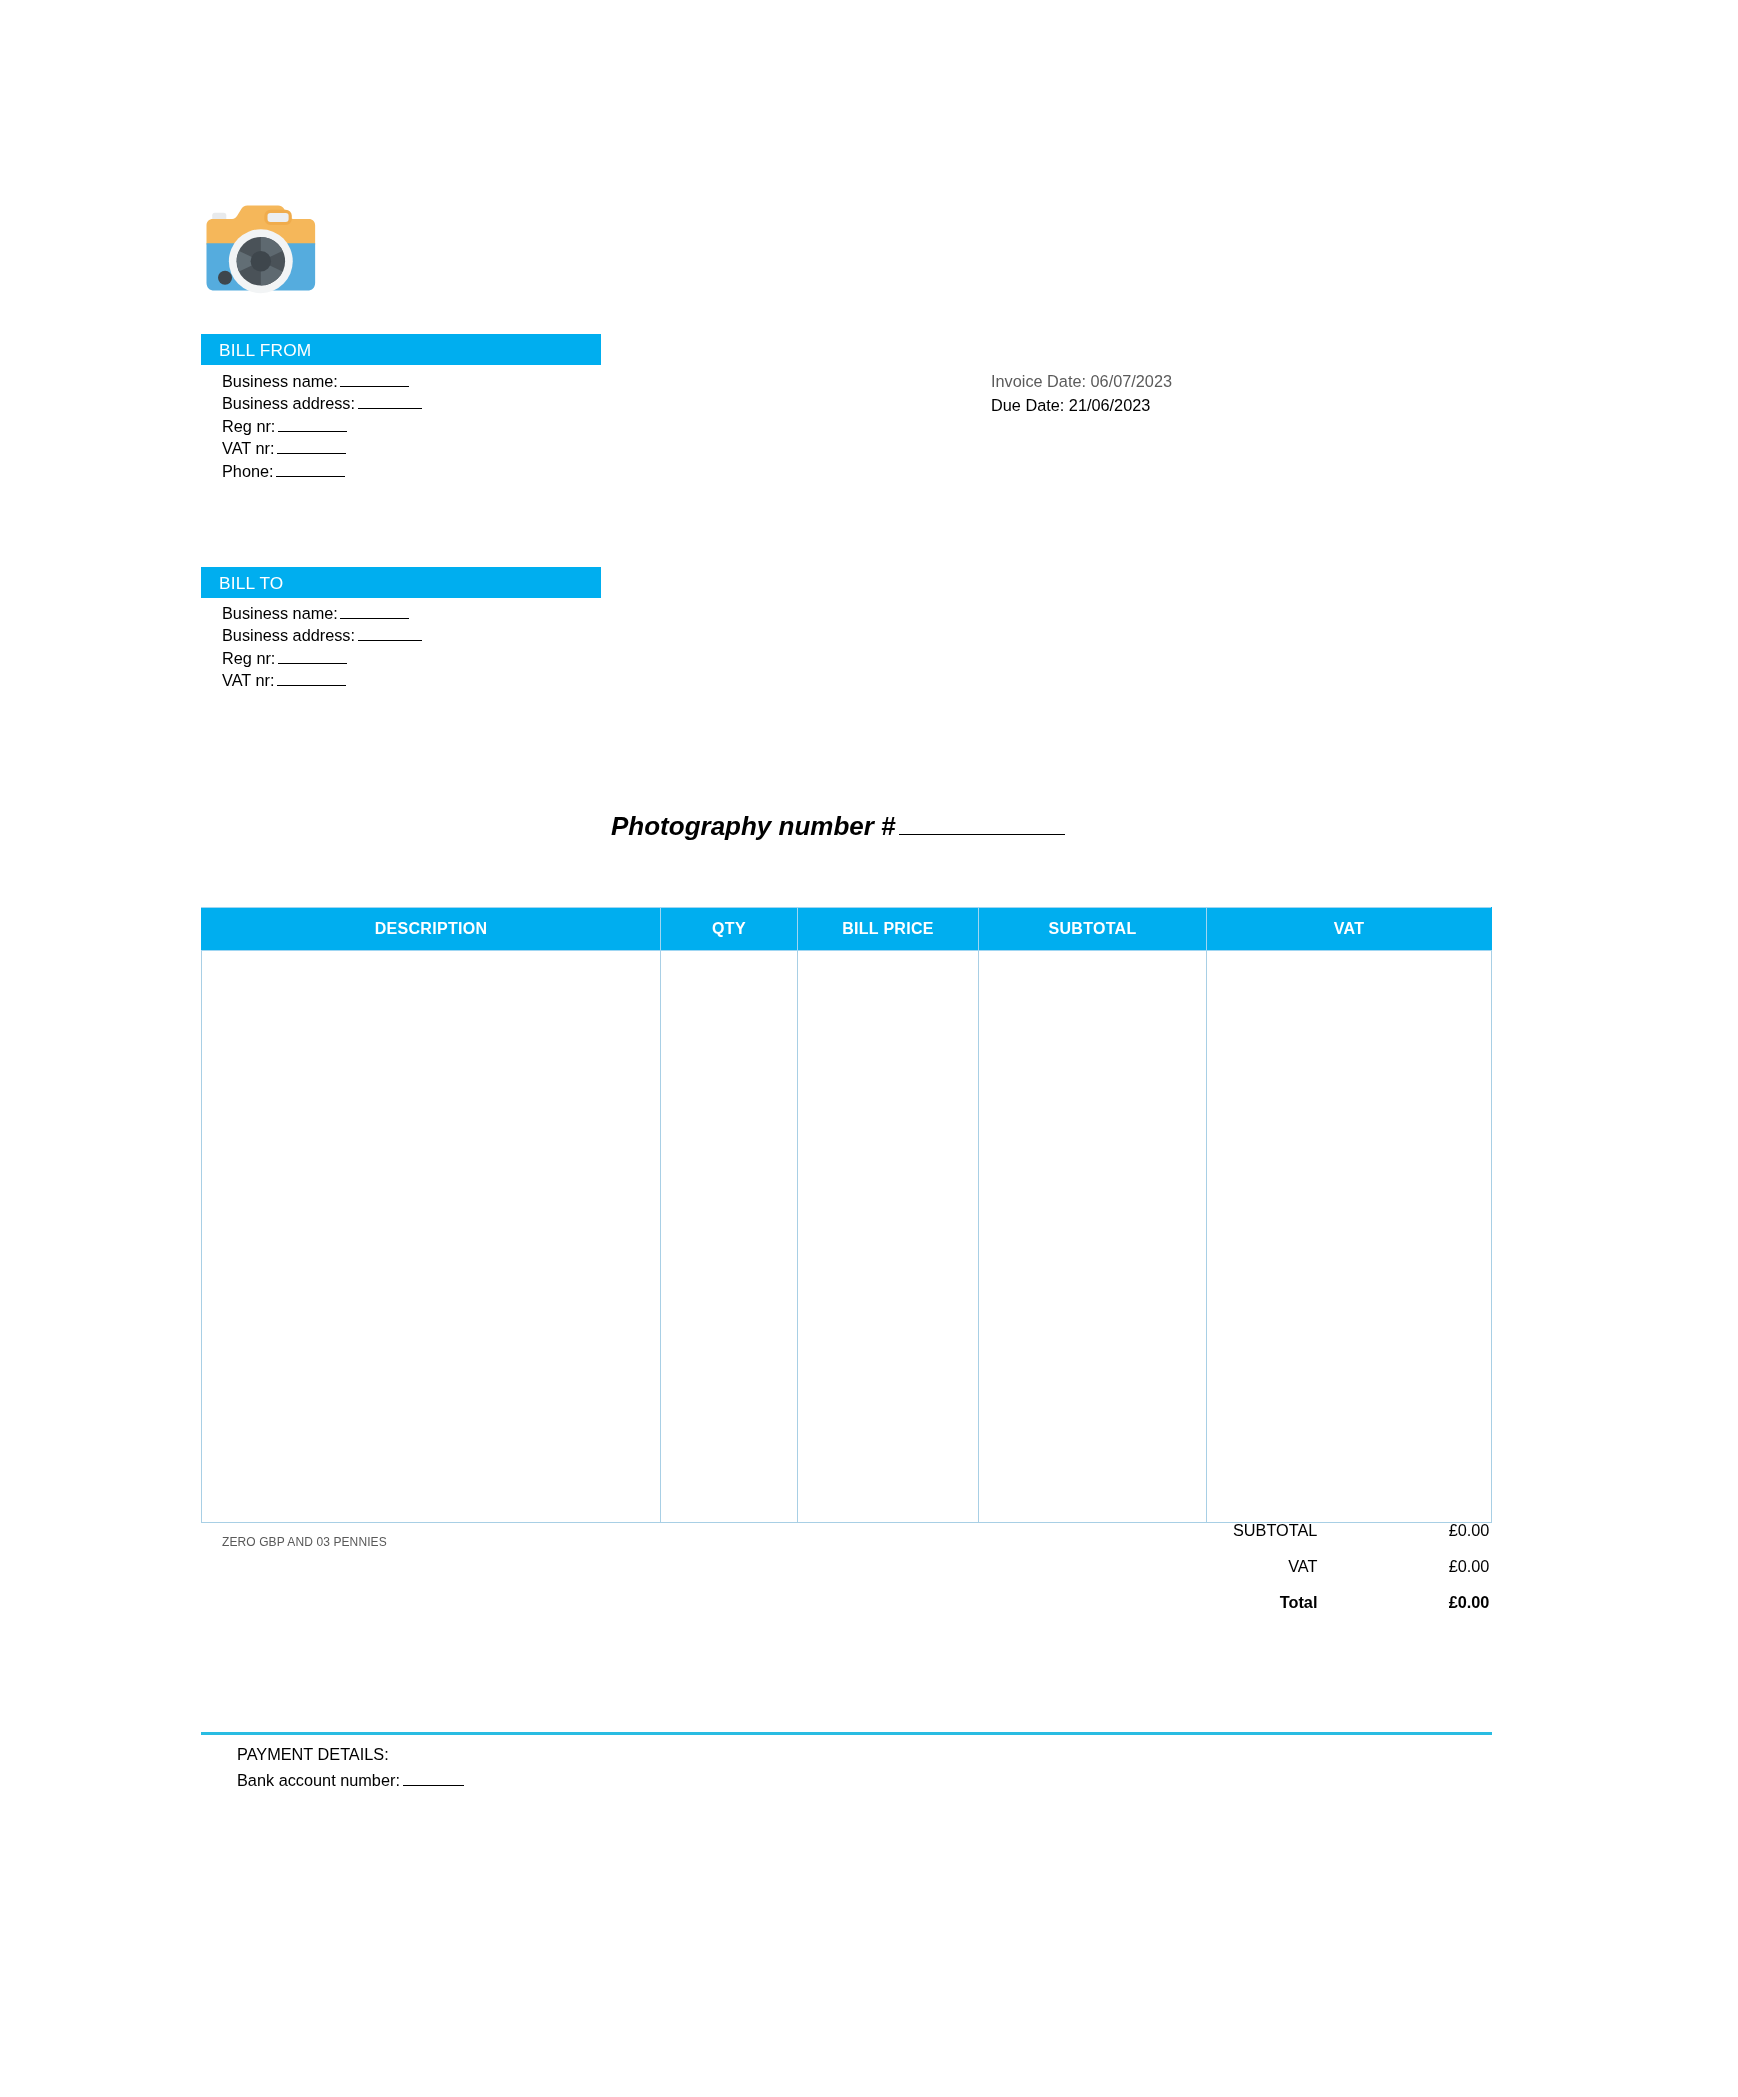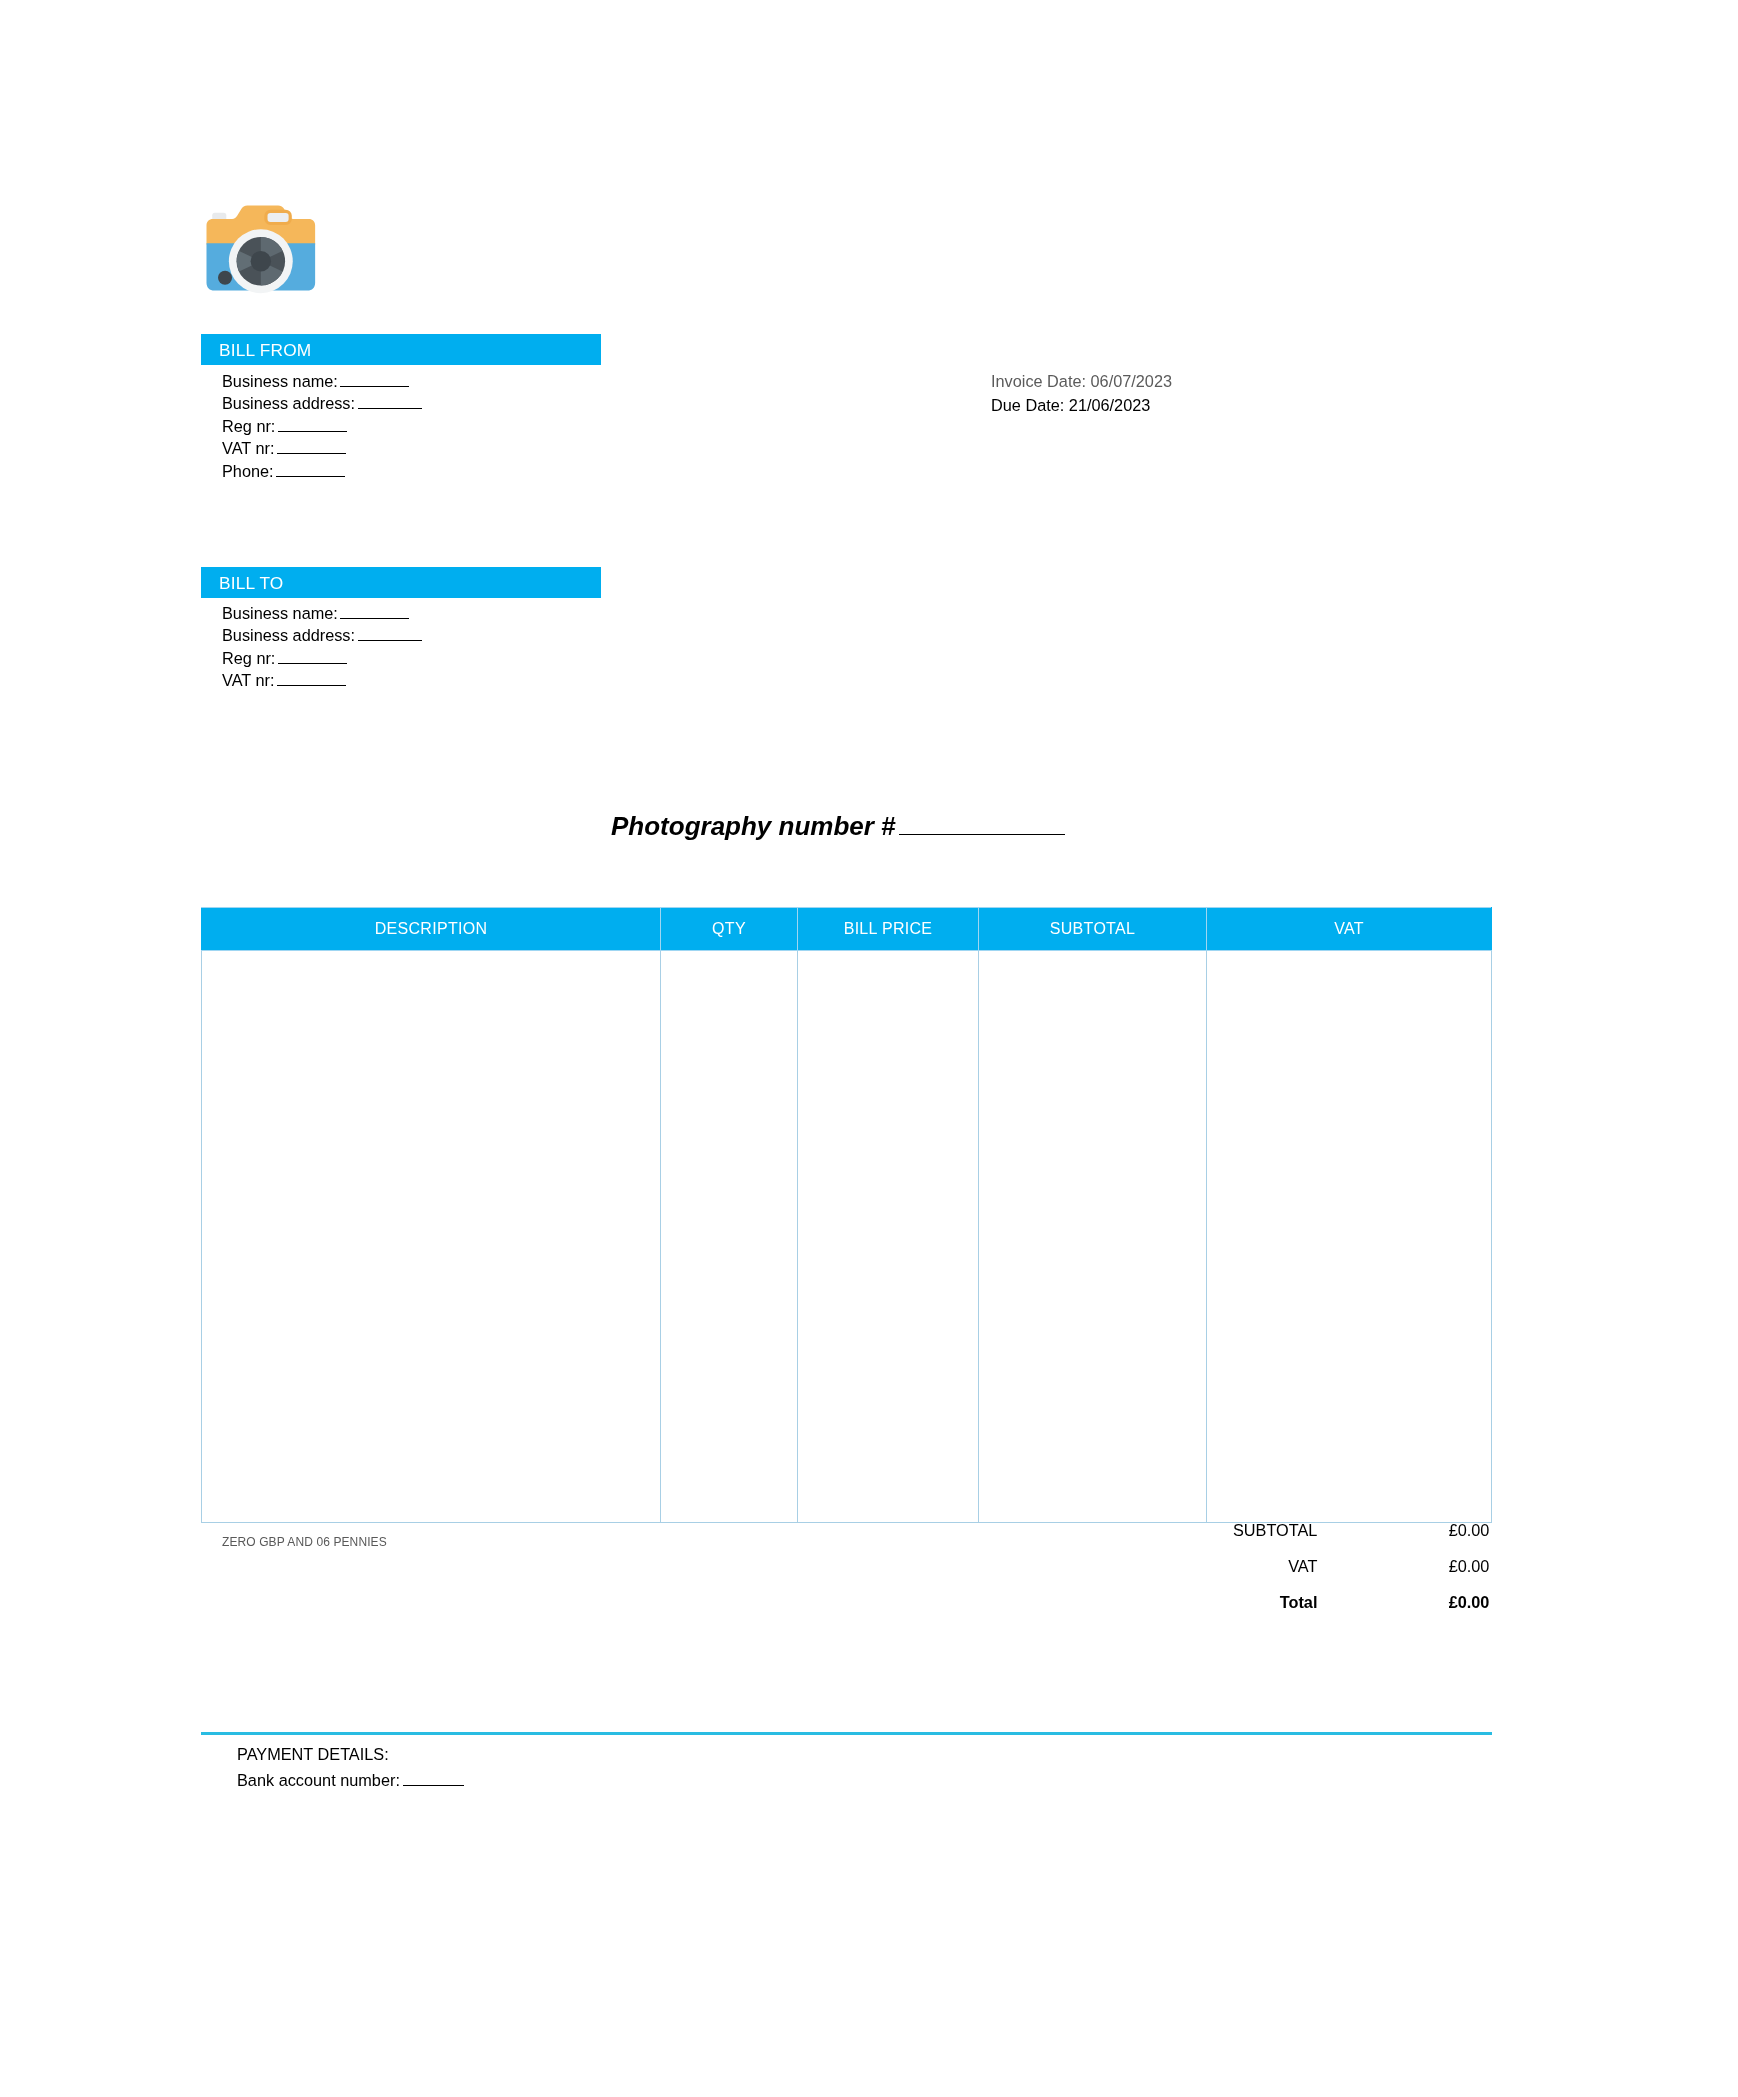--- a/index.html
+++ b/index.html
@@ -116,21 +116,21 @@
     position: absolute;
     left: 201px;
     top: 907px;
     width: 1291px;
     border-collapse: collapse;
     table-layout: fixed;
   }
   .inv-table th {
     background: #00AEEF;
     color: #ffffff;
-    font-weight: normal;
+    font-weight: bold;
     font-size: 16px;
     height: 43px;
     text-align: center;
     border-left: 1.3px solid #9fd6f2;
     border-right: 1.3px solid #9fd6f2;
     border-top: 1.3px solid #9fd6f2;
     border-bottom: 1.3px solid #9fd6f2;
     letter-spacing: 0.3px;
     box-sizing: border-box;
   }
@@ -297,21 +297,21 @@
       <tr>
         <td></td>
         <td></td>
         <td></td>
         <td></td>
         <td></td>
       </tr>
     </tbody>
   </table>
 
-  <div class="amount-words">ZERO GBP AND 06 PENNIES</div>
+  <div class="amount-words">ZERO GBP AND 03 PENNIES</div>
 
   <div class="totals">
     <div class="total-row">
       <span class="t-label">SUBTOTAL</span>
       <span class="t-value">£0.00</span>
     </div>
     <div class="total-row">
       <span class="t-label">VAT</span>
       <span class="t-value">£0.00</span>
     </div>

